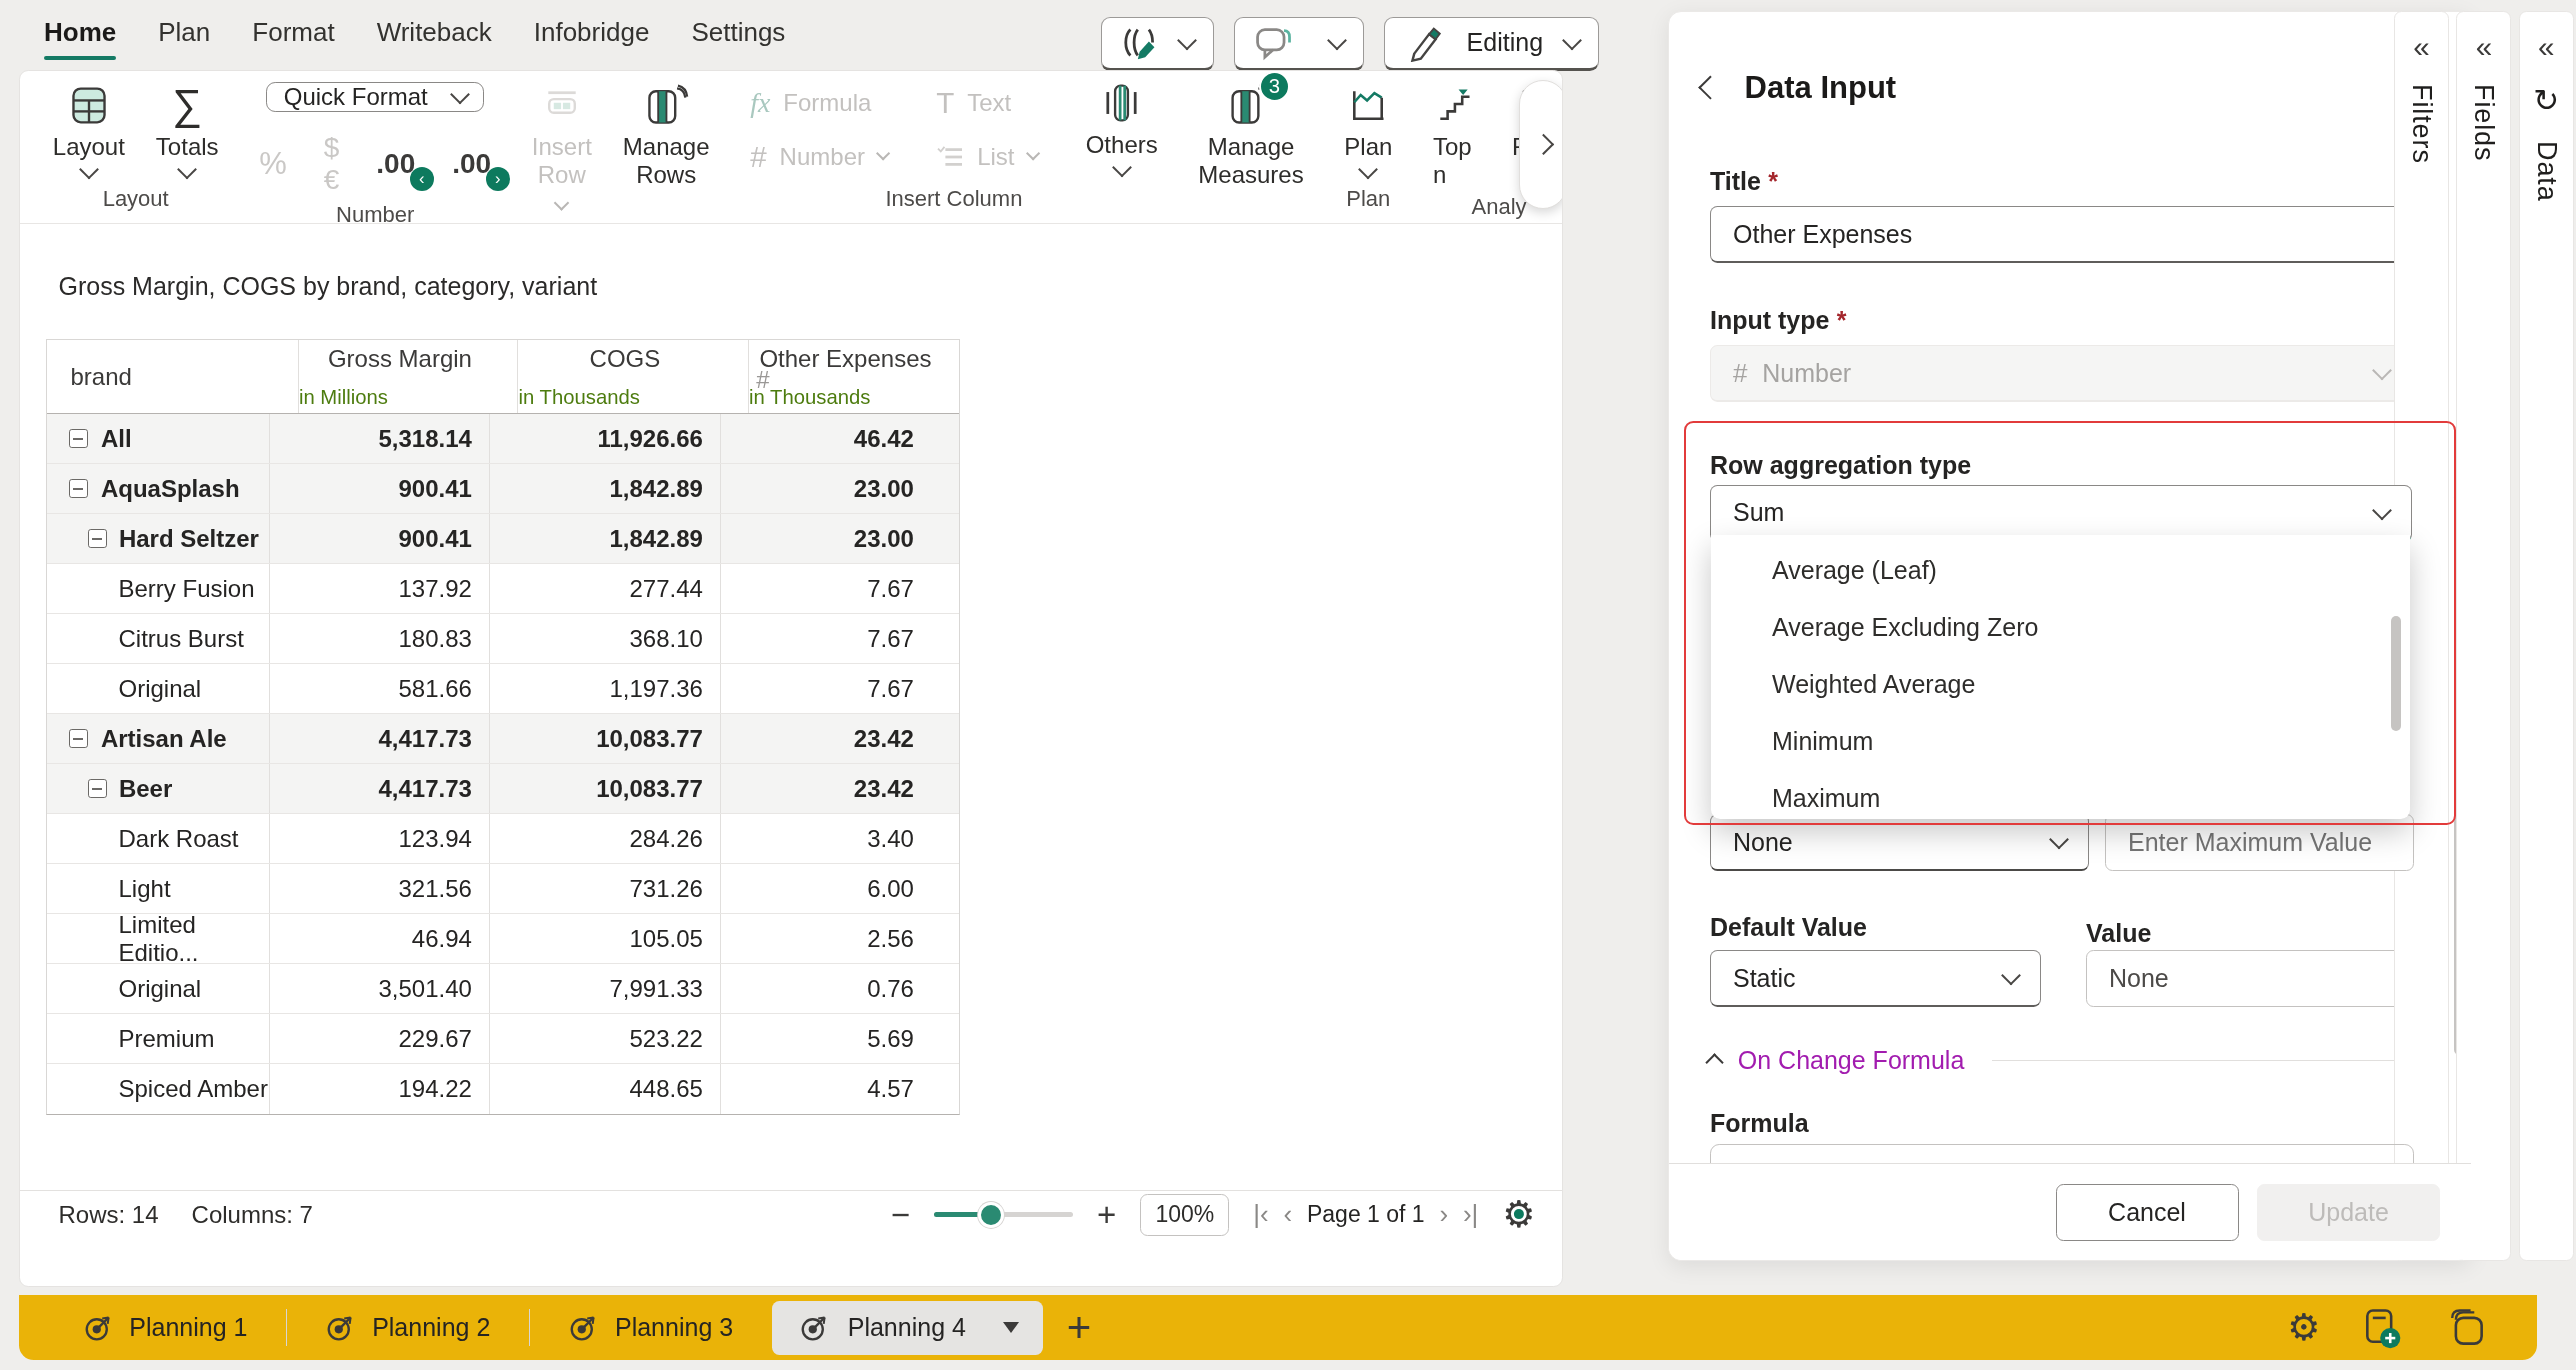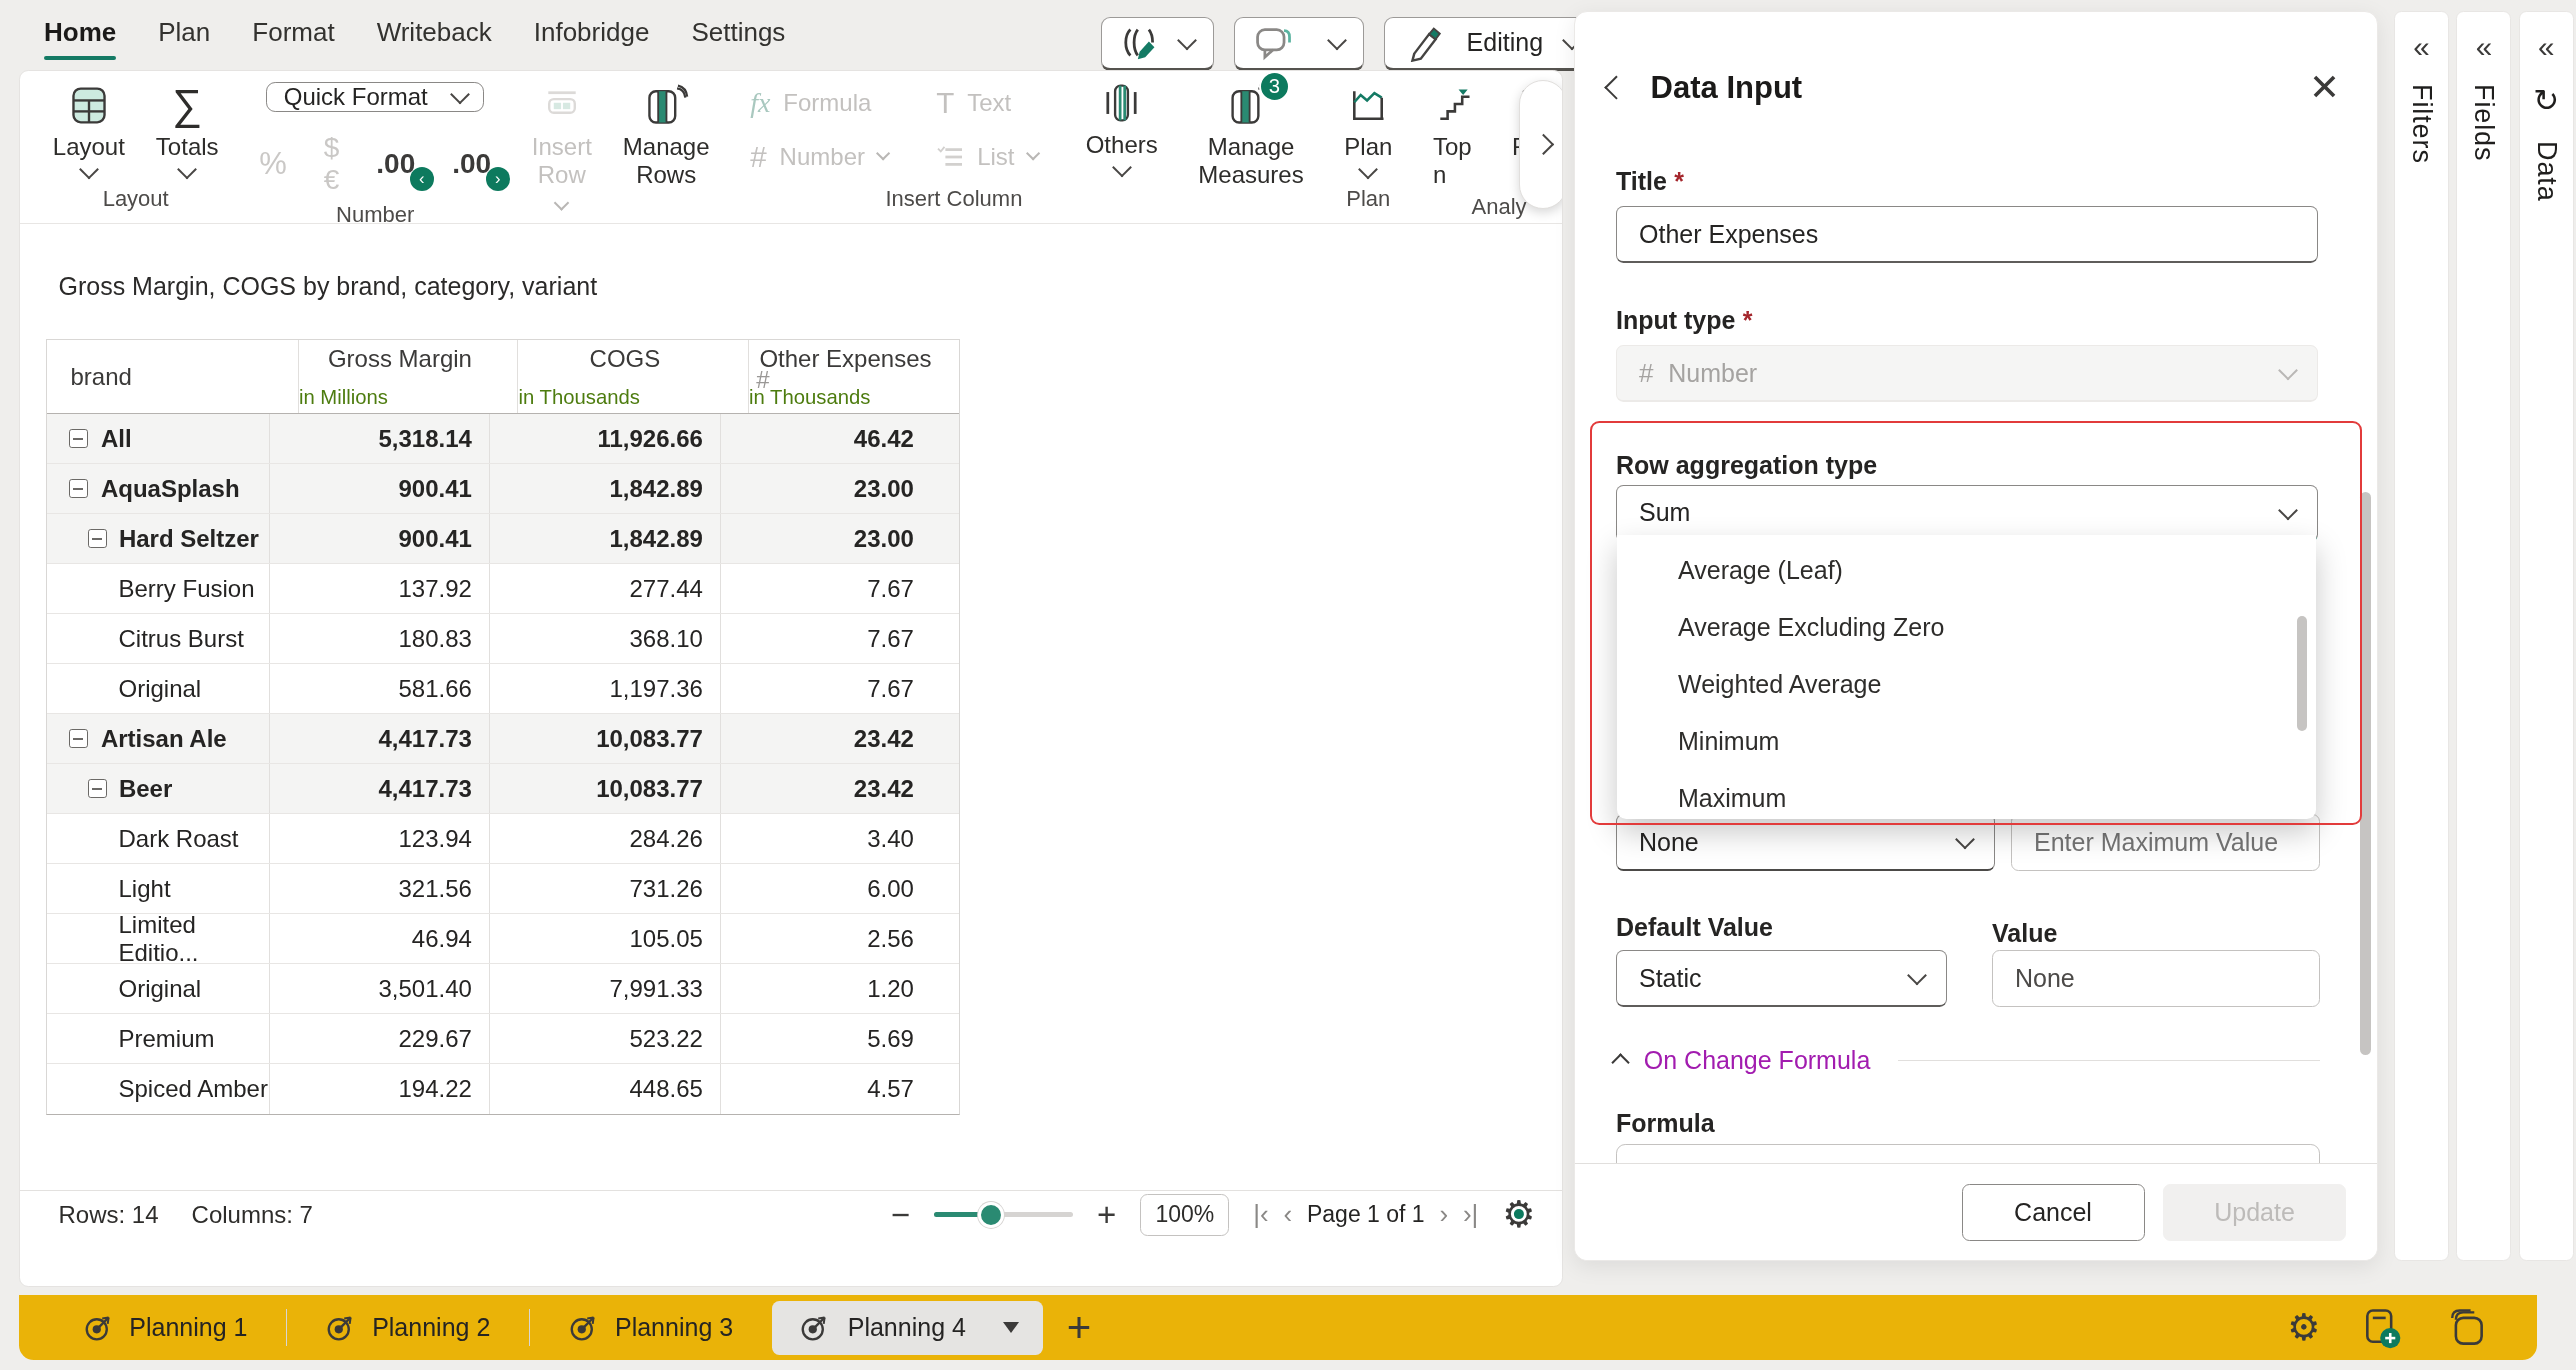--- a/index.html
+++ b/index.html
@@ -98,21 +98,21 @@
                border-radius:0 0 14.8px 14.8px; display:flex; align-items:center; padding-left:26px; }
   .btab { display:flex; align-items:center; gap:14.8px; font-size:25px; color:#252423; padding:0 39px; height:65px; cursor:pointer; }
   .btab-div { width:0.9px; height:37px; background:#d8d6d4; }
   .btab.active { background:#e5e4e2; border-radius:7.4px; height:54px; padding:0 24px 0 28px; gap:16.6px; }
   .btab .caret { width:0; height:0; border-left:8.3px solid transparent; border-right:8.3px solid transparent;
                  border-top:11px solid #3b3a39; margin-left:20.3px; }
   .addtab { font-size:42px; font-weight:300; color:#3b3a39; margin-left:24px; cursor:pointer; line-height:42px;}
   .bbicons { position:absolute; right:48px; top:0; height:65px; display:flex; align-items:center; gap:39px; }
 
   
-  .rpanel { position:absolute; left:1574px; top:11px; width:804px; height:1250px; background:#fff;
+  .rpanel { position:absolute; left:1668px; top:11px; width:804px; height:1250px; background:#fff;
             border:0.9px solid #ebe9e7; border-radius:13px; box-shadow:0 5.5px 22px rgba(0,0,0,.08); }
   .phead { position:absolute; left:33px; right:37px; top:57px; display:flex; align-items:center; gap:26px; }
   .backchev { width:16.6px; height:16.6px; border-left:2.8px solid #3b3a39; border-bottom:2.8px solid #3b3a39;
               transform:rotate(45deg); cursor:pointer; flex:none; }
   .ptitle { font-size:31px; font-weight:700; color:#1b1a19; }
   .closex { margin-left:auto; font-size:37px; color:#3b3a39; line-height:37px; cursor:pointer; font-weight:300; }
   .flabel { font-size:25px; font-weight:700; color:#252423; }
   .req { color:#a4262c; margin-left:7.4px; font-size:25px; }
   .fld { height:57px; border:1.4px solid #8a8886; border-bottom:2.8px solid #5f5d5b; border-radius:7.4px; background:#fff;
          display:flex; align-items:center; padding:0 22px; font-size:25px; color:#252423; }
@@ -512,21 +512,21 @@
             <div class="c cn">46.94</div>
             <div class="c cn">105.05</div>
             <div class="c cn">2.56</div>
           </div>
           <div class="trow lv2">
             <div class="c c0">
               <span>Original</span>
             </div>
             <div class="c cn">3,501.40</div>
             <div class="c cn">7,991.33</div>
-            <div class="c cn">1.20</div>
+            <div class="c cn">0.76</div>
           </div>
           <div class="trow lv2">
             <div class="c c0">
               <span>Premium</span>
             </div>
             <div class="c cn">229.67</div>
             <div class="c cn">523.22</div>
             <div class="c cn">5.69</div>
           </div>
           <div class="trow lv2">

